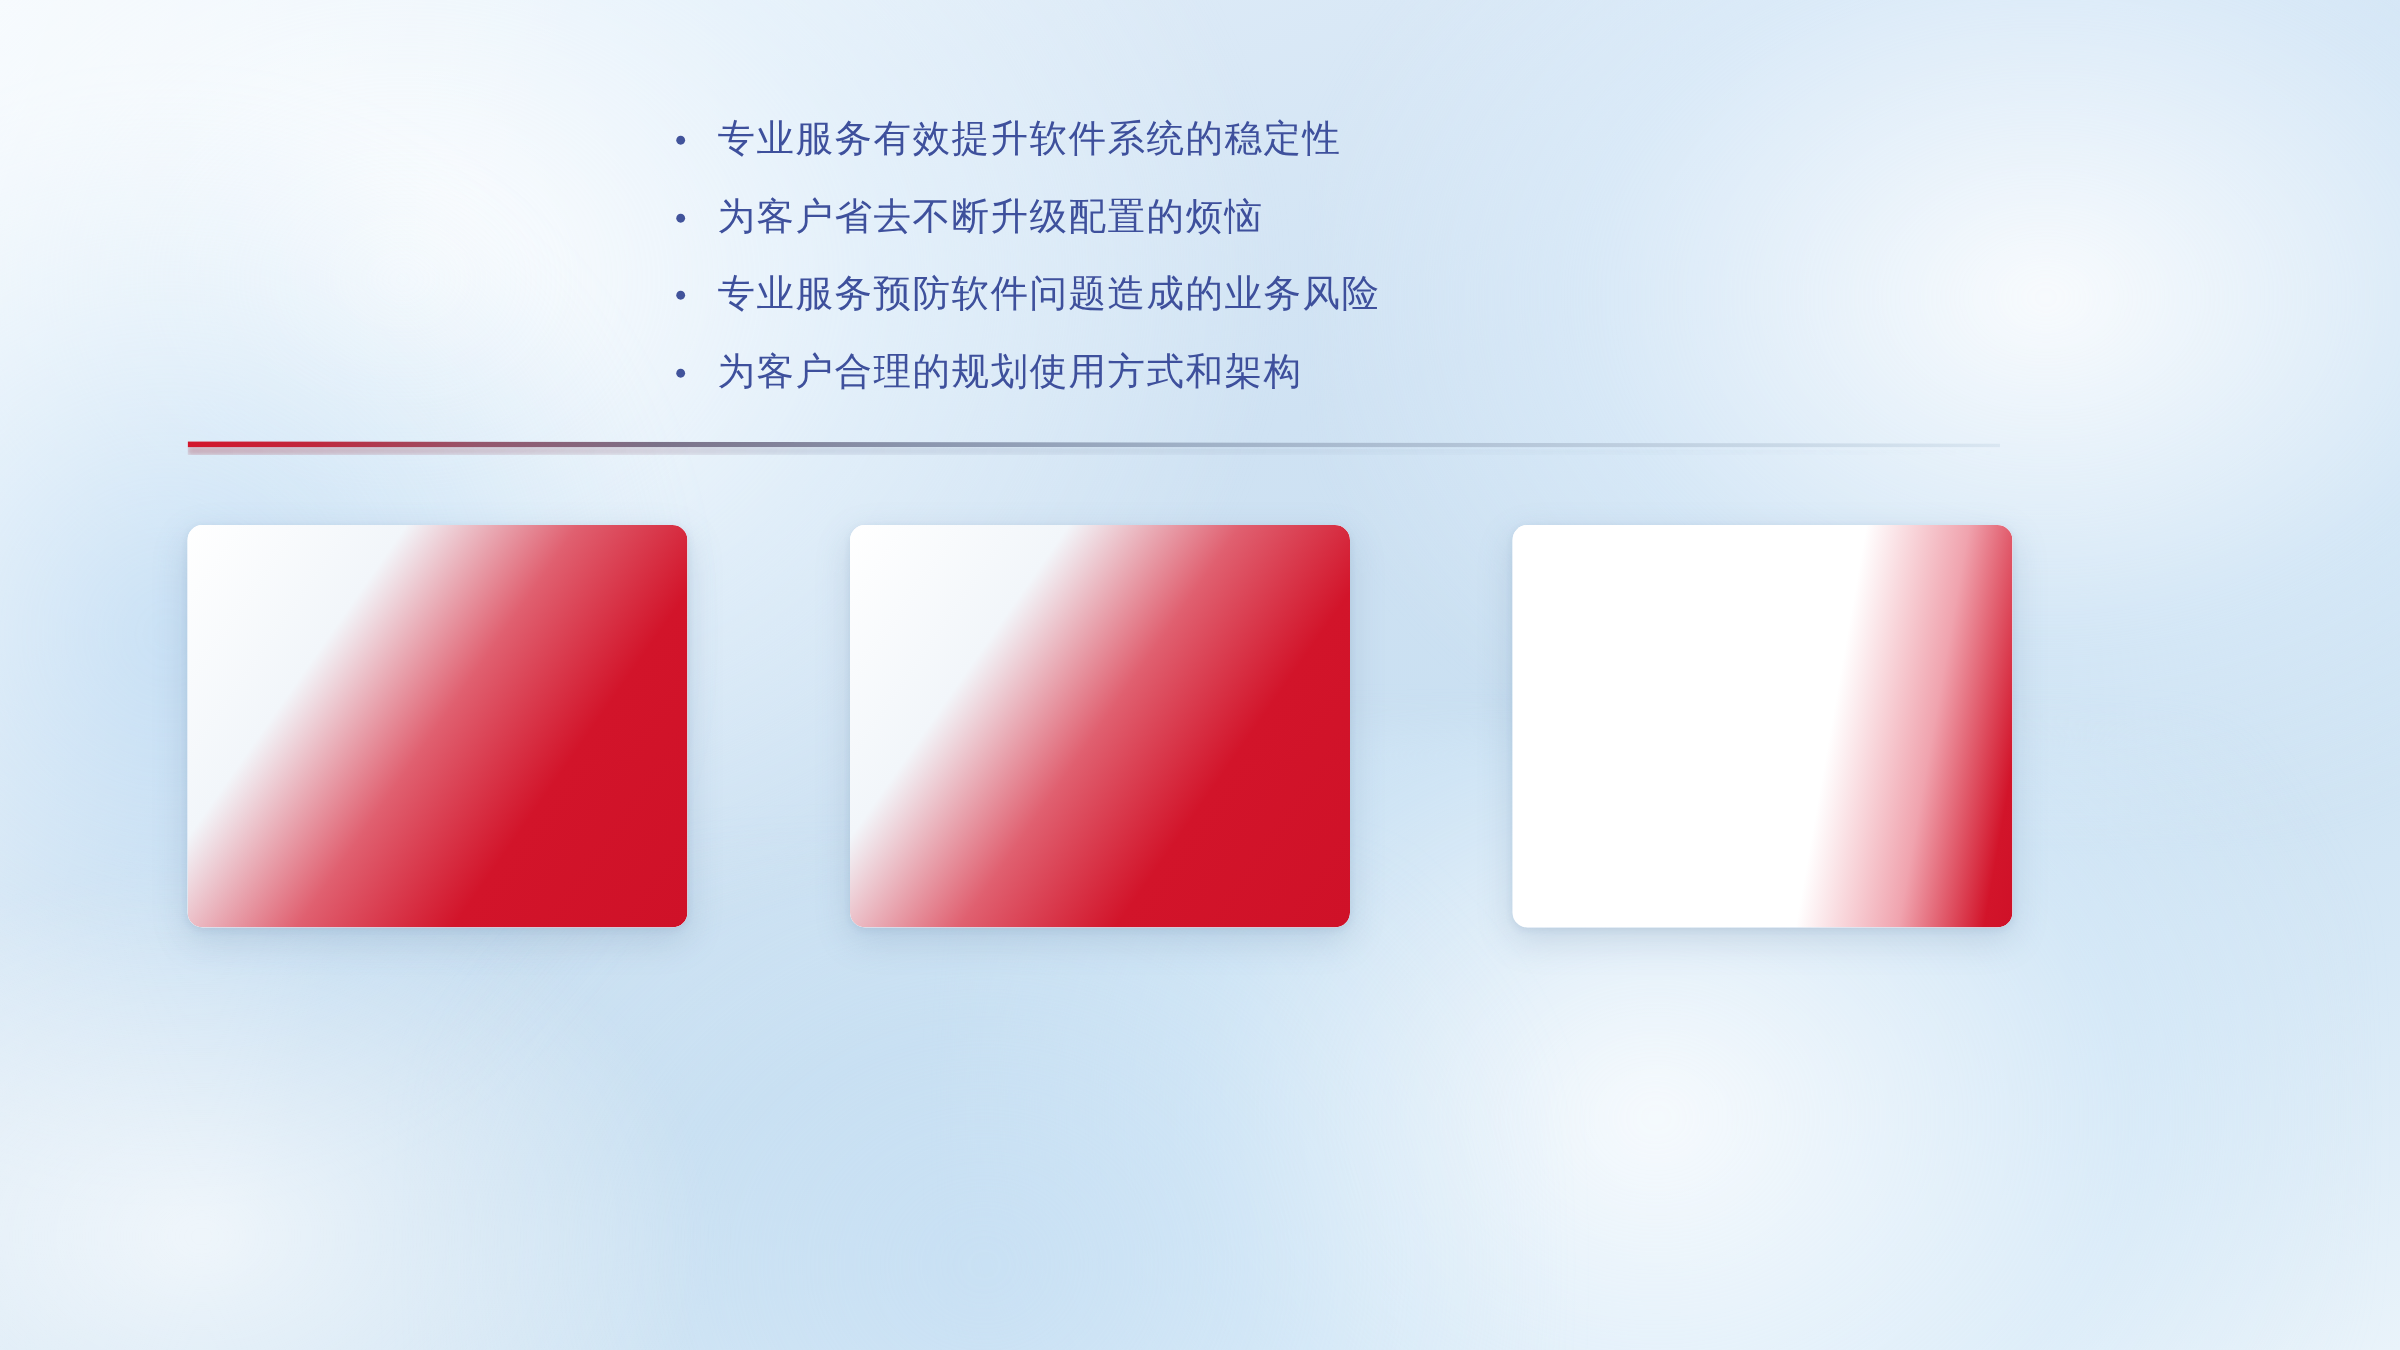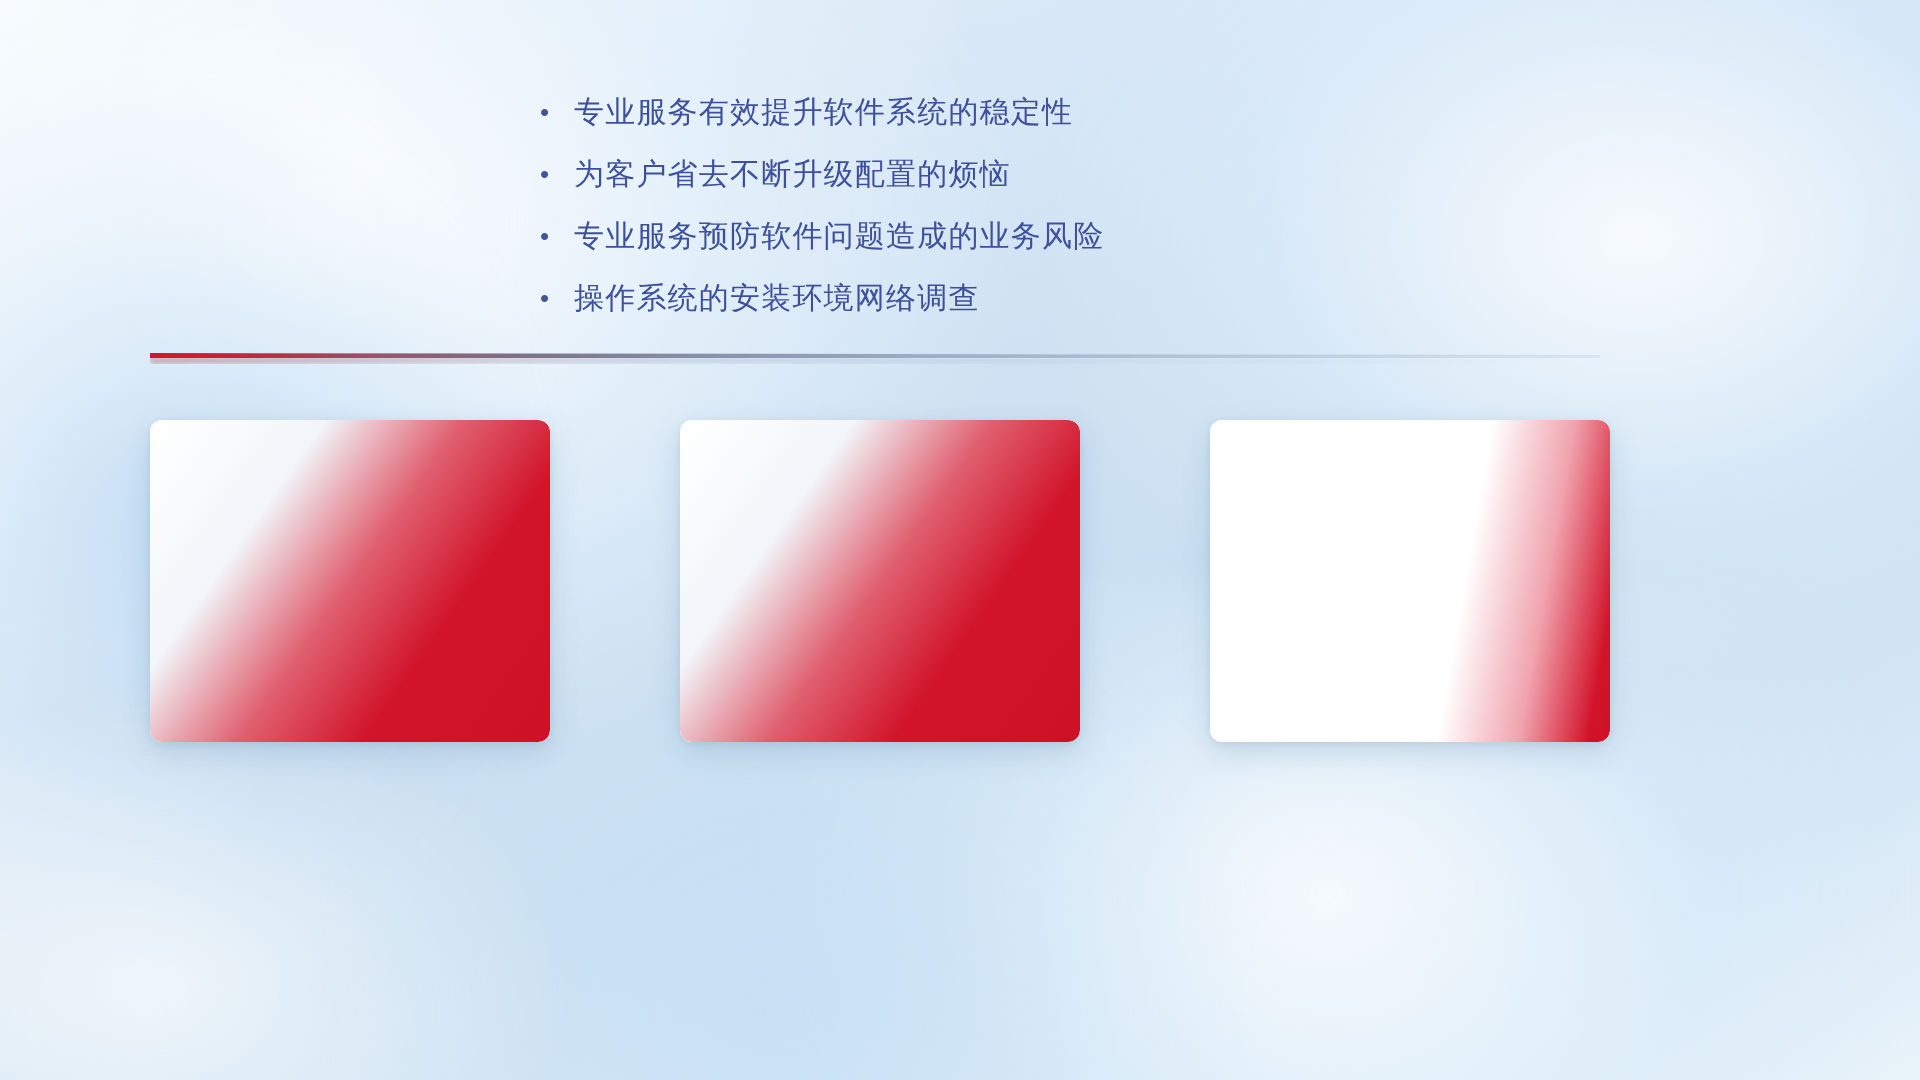--- a/index.html
+++ b/index.html
@@ -185,21 +185,21 @@
       <span class="bullet-text">为客户省去不断升级配置的烦恼</span>
     </div>
 
     <div class="bullet-row">
       <span class="bullet-dot">•</span>
       <span class="bullet-text">专业服务预防软件问题造成的业务风险</span>
     </div>
 
     <div class="bullet-row">
       <span class="bullet-dot">•</span>
-      <span class="bullet-text">操作系统的安装环境网络调查</span>
+      <span class="bullet-text">为客户合理的规划使用方式和架构</span>
     </div>
 
   </div>
 
   <div class="divider-wrap">
     <div class="divider-shadow"></div>
     <div class="divider-line"></div>
   </div>
 
   <div class="cards">

